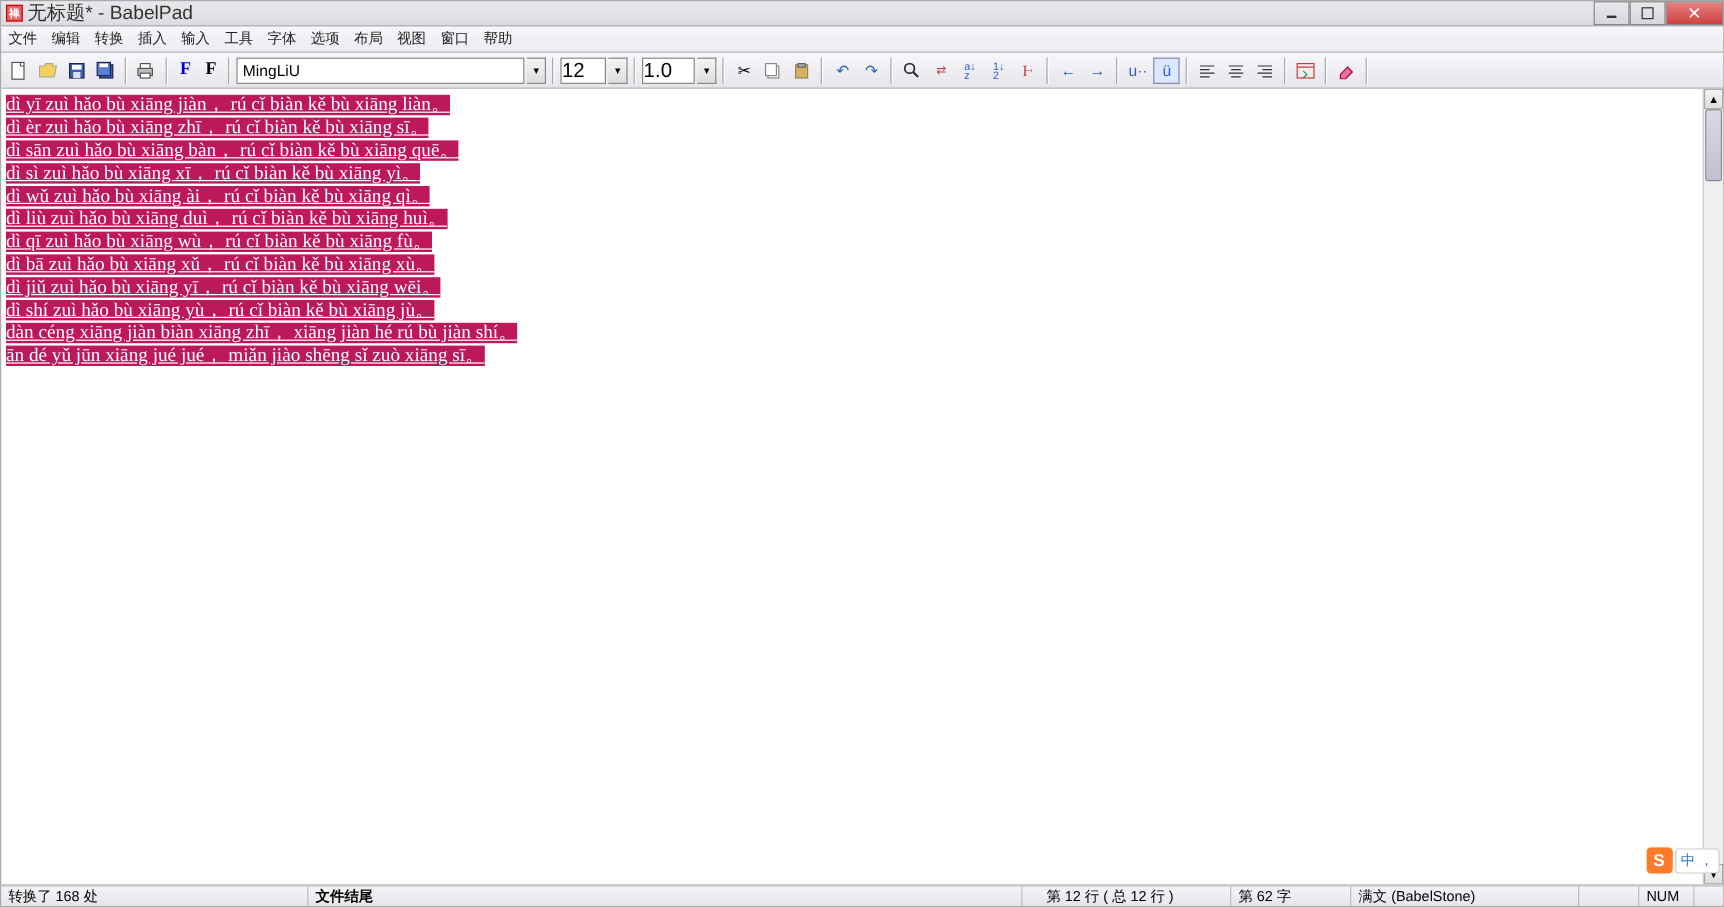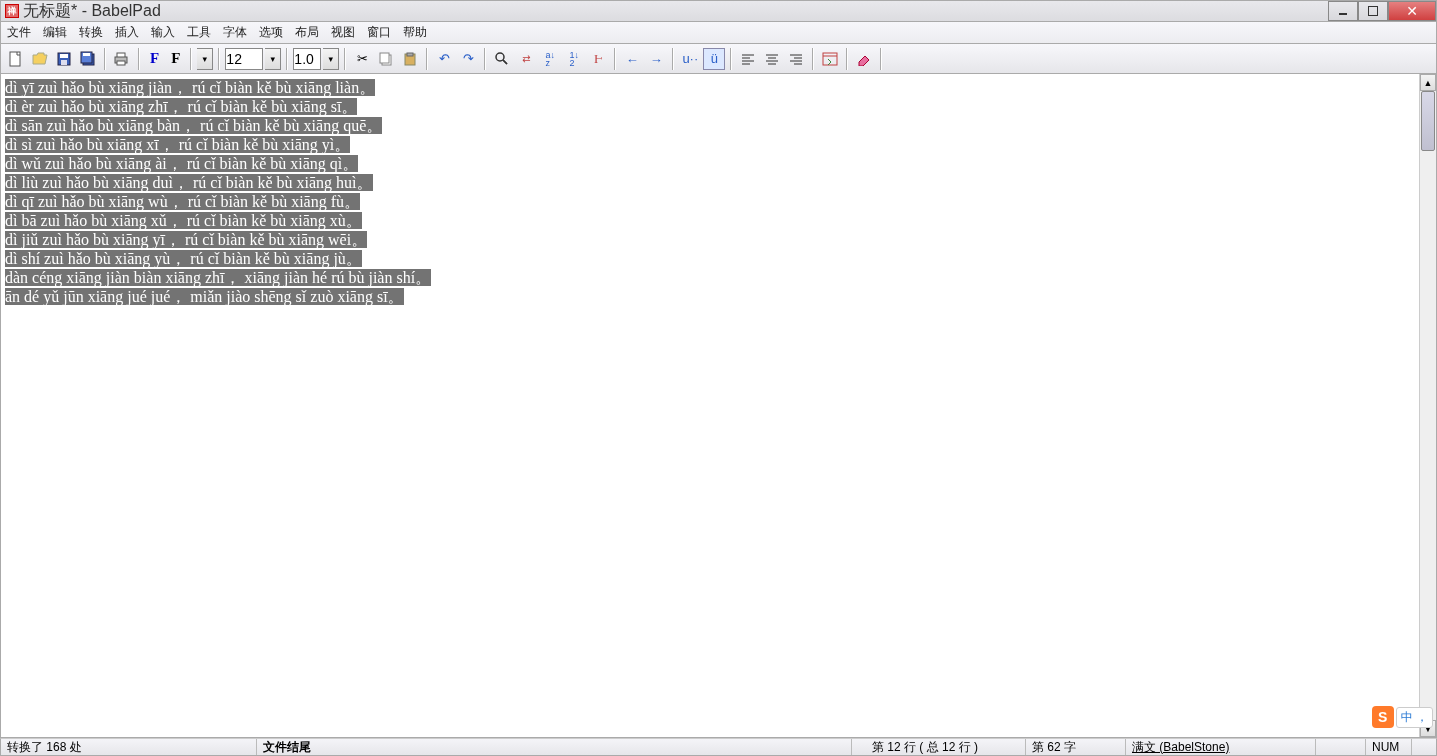--- a/index.html
+++ b/index.html
@@ -68,46 +68,47 @@
 .tb-btn.wide { width:auto; padding:0 4px; font-weight:bold; font-family: "Times New Roman", serif; font-size:15px;}
 .tb-btn svg { display:block; }
 .font-select {
   width: 240px; height: 22px;
   border: 1px solid #888;
   background: #fff;
   font-size: 13px;
   padding: 0 4px;
 }
 .size-select, .spacing-select {
-  height: 22px; border:1px solid #888; background:#fff; font-size:14px;
+  height: 22px; border:1px solid #888; background:#fff; font-size:17px;
 }
 .size-select { width: 38px; }
-.spacing-select { width: 28px; }
+.spacing-select { width: 44px; }
 .dropdown-arrow { width:16px; height:22px; border:1px solid #888; border-left:none; background:linear-gradient(#f4f4f4,#ddd); display:flex; align-items:center; justify-content:center; font-size:9px; cursor:pointer;}
 .content-wrap {
   flex:1;
   display:flex;
   border:1px solid #aaa;
   border-top:none;
   background:#fff;
   overflow:hidden;
 }
 .editor {
   flex:1;
   padding: 4px;
   font-family: "MingLiU","SimSun",serif;
   font-size: 16px;
   line-height: 19px;
   overflow: auto;
   white-space: pre;
   color: #000;
 }
 .editor .sel {
-  background: #737373;
+  background: #be185d;
   color: #fff;
+  text-decoration: underline;
 }
 .scrollbar-v {
   width: 17px;
   background: #f0f0f0;
   border-left:1px solid #ccc;
   display:flex; flex-direction:column;
 }
 .scrollbar-v .arrow { height:17px; background:linear-gradient(#f4f4f4,#ddd); border:1px solid #aaa; display:flex; align-items:center; justify-content:center; font-size:9px; cursor:pointer;}
 .scrollbar-v .track { flex:1; background:#efefef; position:relative;}
 .scrollbar-v .thumb { position:absolute; top:0; left:1px; right:1px; height:60px; background:linear-gradient(#d8d8e8,#c0c0d0); border:1px solid #888; border-radius:2px;}
@@ -193,20 +194,21 @@
     <svg width="16" height="14">
         <rect x="3" y="1" width="8" height="5" fill="#fff" stroke="#555"></rect>
         <rect x="1" y="5" width="12" height="6" fill="#bbb" stroke="#555"></rect>
         <rect x="3" y="9" width="8" height="4" fill="#fff" stroke="#555"></rect>
       </svg>
   </div>
   <div class="tb-sep"></div>
   <div class="tb-btn wide" style="color:#0000cc;">F</div>
   <div class="tb-btn wide" style="color:#000;">F</div>
   <div class="tb-sep"></div>
+  <input class="font-select" value="MingLiU" style="">
   <div class="dropdown-arrow">▾</div>
   <div class="tb-sep"></div>
   <input class="size-select" value="12" style="">
   <div class="dropdown-arrow">▾</div>
   <div class="tb-sep"></div>
   <input class="spacing-select" value="1.0" style="">
   <div class="dropdown-arrow">▾</div>
   <div class="tb-sep"></div>
   <div class="tb-btn">✂</div>
   <div class="tb-btn">
@@ -293,21 +295,21 @@
     </div>
     <div class="arrow">▼</div>
   </div>
 </div>
 
 <div class="statusbar">
   <div class="status-cell" style="width:256px;">转换了 168 处</div>
   <div class="status-cell flex">文件结尾</div>
   <div class="status-cell" style="width:160px;margin-left:14px;">第 12 行 ( 总 12 行 )</div>
   <div class="status-cell" style="width:100px;text-align:center;">第 62 字</div>
-  <div class="status-cell" style="width:190px;text-decoration:underline;">满文 (BabelStone)</div>
+  <div class="status-cell" style="width:190px;">满文 (BabelStone)</div>
   <div class="status-cell" style="width:50px;"></div>
   <div class="status-cell" style="width:46px;">NUM</div>
   <div class="status-cell" style="width:24px; border-right:none;"></div>
 </div>
 
 <div class="ime-badge">
   <div class="s">S</div>
   <div class="lang">中 ，</div>
 </div>
 

